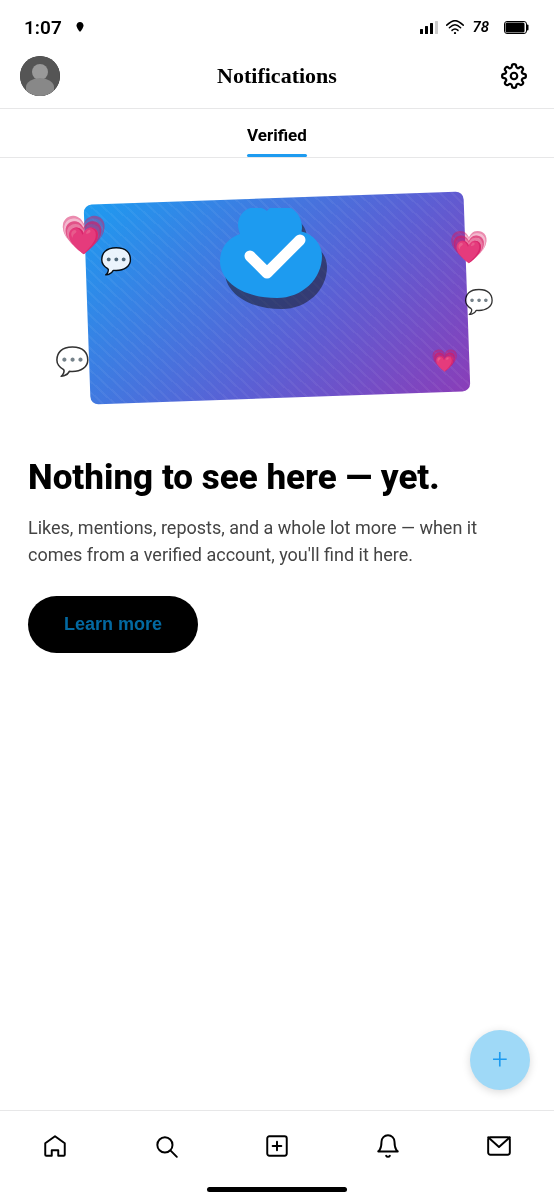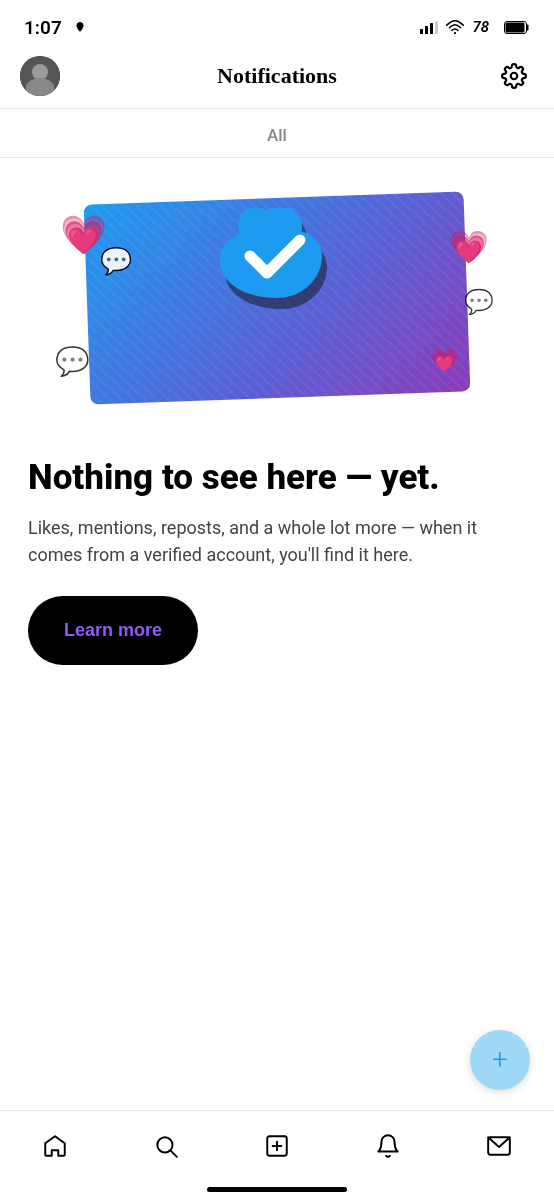--- a/index.html
+++ b/index.html
@@ -261,24 +261,24 @@
       font-size: 18px;
       font-weight: 400;
       color: #444;
       line-height: 1.5;
       margin-bottom: 28px;
     }
 
     .learn-more-btn {
       display: inline-block;
       background: #000;
-      color: #8b5cf6;
+      color: #0369a1;
       font-size: 18px;
       font-weight: 700;
-      padding: 24px 36px;
+      padding: 18px 36px;
       border-radius: 50px;
       cursor: pointer;
       border: none;
       outline: none;
     }
 
     
     .fab {
       position: absolute;
       bottom: 110px;
@@ -384,22 +384,22 @@
   <span class="header-title">Notifications</span>
   <div class="gear-btn">
     <svg width="26" height="26" viewBox="0 0 24 24" fill="none" stroke="#000" stroke-width="2">
       <circle cx="12" cy="12" r="3"></circle>
       <path d="M19.4 15a1.65 1.65 0 0 0 .33 1.82l.06.06a2 2 0 0 1-2.83 2.83l-.06-.06a1.65 1.65 0 0 0-1.82-.33 1.65 1.65 0 0 0-1 1.51V21a2 2 0 0 1-4 0v-.09A1.65 1.65 0 0 0 9 19.4a1.65 1.65 0 0 0-1.82.33l-.06.06a2 2 0 0 1-2.83-2.83l.06-.06A1.65 1.65 0 0 0 4.68 15a1.65 1.65 0 0 0-1.51-1H3a2 2 0 0 1 0-4h.09A1.65 1.65 0 0 0 4.6 9a1.65 1.65 0 0 0-.33-1.82l-.06-.06a2 2 0 0 1 2.83-2.83l.06.06A1.65 1.65 0 0 0 9 4.68a1.65 1.65 0 0 0 1-1.51V3a2 2 0 0 1 4 0v.09a1.65 1.65 0 0 0 1 1.51 1.65 1.65 0 0 0 1.82-.33l.06-.06a2 2 0 0 1 2.83 2.83l-.06.06A1.65 1.65 0 0 0 19.4 9a1.65 1.65 0 0 0 1.51 1H21a2 2 0 0 1 0 4h-.09a1.65 1.65 0 0 0-1.51 1z"></path>
     </svg>
   </div>
 </div>
 
 <div class="tabs">
-  <div class="tab">
-    <span>All</span>
+  <div class="tab active">
+    <span>Verified</span>
   </div>
 </div>
 
 <div class="main-content">
 
   <div class="illustration">
     <div class="illustration-bg"></div>
 
     <span class="deco heart-pink-large-left">💗</span>
     <span class="deco heart-pink-small-right">💗</span>

